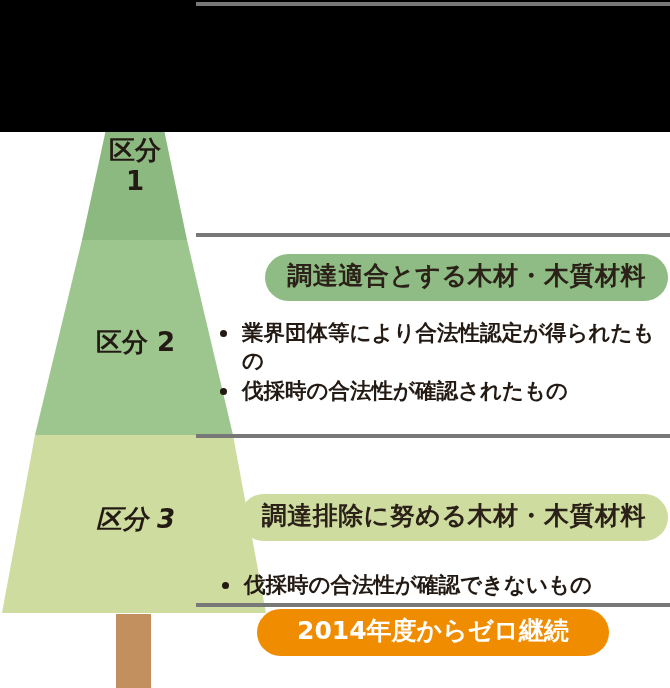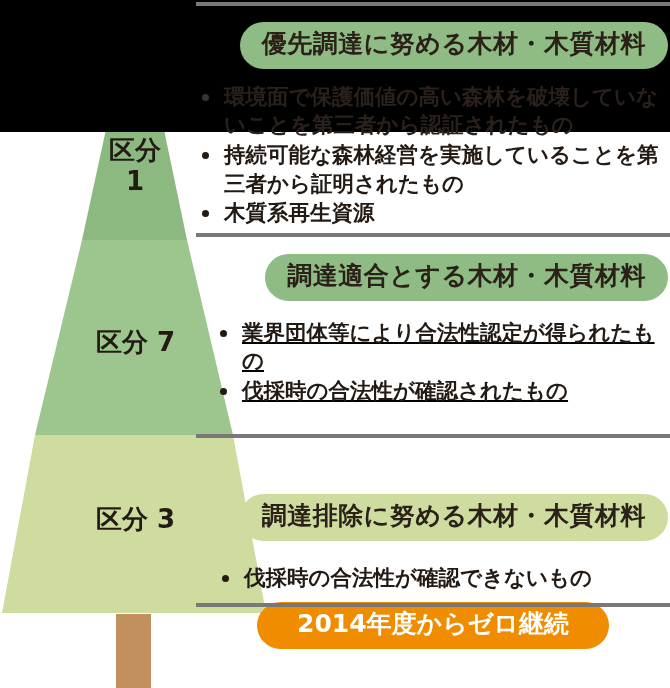--- a/index.html
+++ b/index.html
@@ -135,72 +135,53 @@
     <polygon points="82,240 187,240 233,435 35,435" fill="#9CC68E"></polygon>
 
     <polygon points="134,0 137,0 187,240 82,240" fill="#8CB980"></polygon>
   </svg>
 
   <div class="sec-label" style="left:100px; top:135px; width:70px;">
     <div>区分</div>
     <div>1</div>
   </div>
   <div class="sec-label" style="left:88px; top:327px; width:95px;">
-    <span>区分 7</span>
+    <span>区分 2</span>
   </div>
-  <div class="sec-label" style="left:88px; top:504px; width:95px;">
+  <div class="sec-label" style="left:88px; top:504px; width:95px;font-style:italic;">
     <span>区分 3</span>
   </div>
 
   <div class="divider" style="top: 2px; position: relative; z-index: 20;"></div>
   <div class="divider" style="top:233px;"></div>
   <div class="divider" style="top:434px;"></div>
   <div class="divider" style="top:603px;"></div>
 
-  <div class="panel" style="top: 22px; z-index: 20;">
-    <div class="pill-row" style="position: relative; z-index: 20;">
-      <span class="pill pill-green-dark">優先調達に努める木材・木質材料</span>
-    </div>
-    <ul class="bullets" style="margin-top: 14px; position: relative; z-index: 20;">
-      <li class="muted">
-        <span class="dot"></span>
-        <span>環境面で保護価値の高い森林を破壊していないことを第三者から認証されたもの</span>
-      </li>
-      <li>
-        <span class="dot"></span>
-        <span>持続可能な森林経営を実施していることを第三者から証明されたもの</span>
-      </li>
-      <li>
-        <span class="dot"></span>
-        <span>木質系再生資源</span>
-      </li>
-    </ul>
-  </div>
 
-  <div class="panel" style="top:254px;text-decoration:underline;">
+  <div class="panel" style="top:254px;">
     <div class="pill-row">
       <span class="pill pill-green-dark">調達適合とする木材・木質材料</span>
     </div>
     <ul class="bullets" style="margin-top:18px; padding-left:18px;">
       <li>
         <span class="dot"></span>
         <span>業界団体等により合法性認定が得られたもの</span>
       </li>
       <li>
         <span class="dot"></span>
         <span>伐採時の合法性が確認されたもの</span>
       </li>
     </ul>
   </div>
 
   <div class="panel" style="top:453px;">
     <div class="pill-row">
       <span class="pill pill-green-light">調達排除に努める木材・木質材料</span>
     </div>
-    <ul class="bullets" style="margin-top:23px; padding-left:20px;">
+    <ul class="bullets" style="margin-top:30px; padding-left:20px;">
       <li>
         <span class="dot"></span>
         <span>伐採時の合法性が確認できないもの</span>
       </li>
     </ul>
     <div style="text-align:center; margin-top:10px; ">
       <span class="orange-pill">2014年度からゼロ継続</span>
     </div>
   </div>
 

